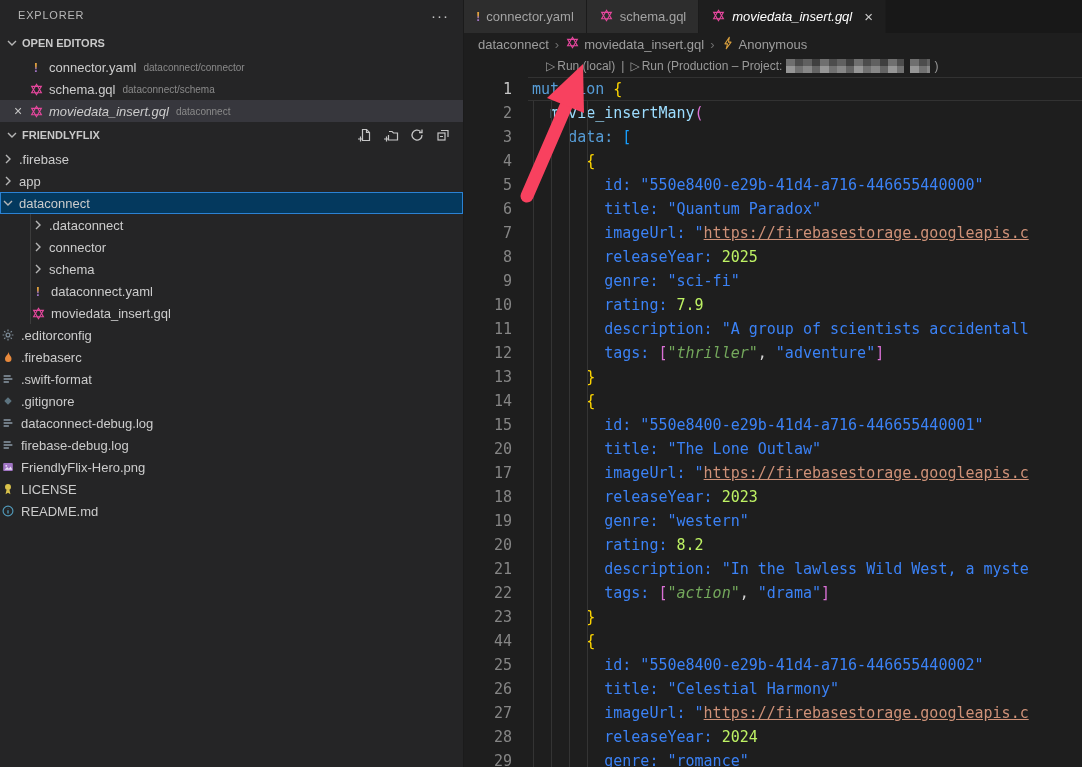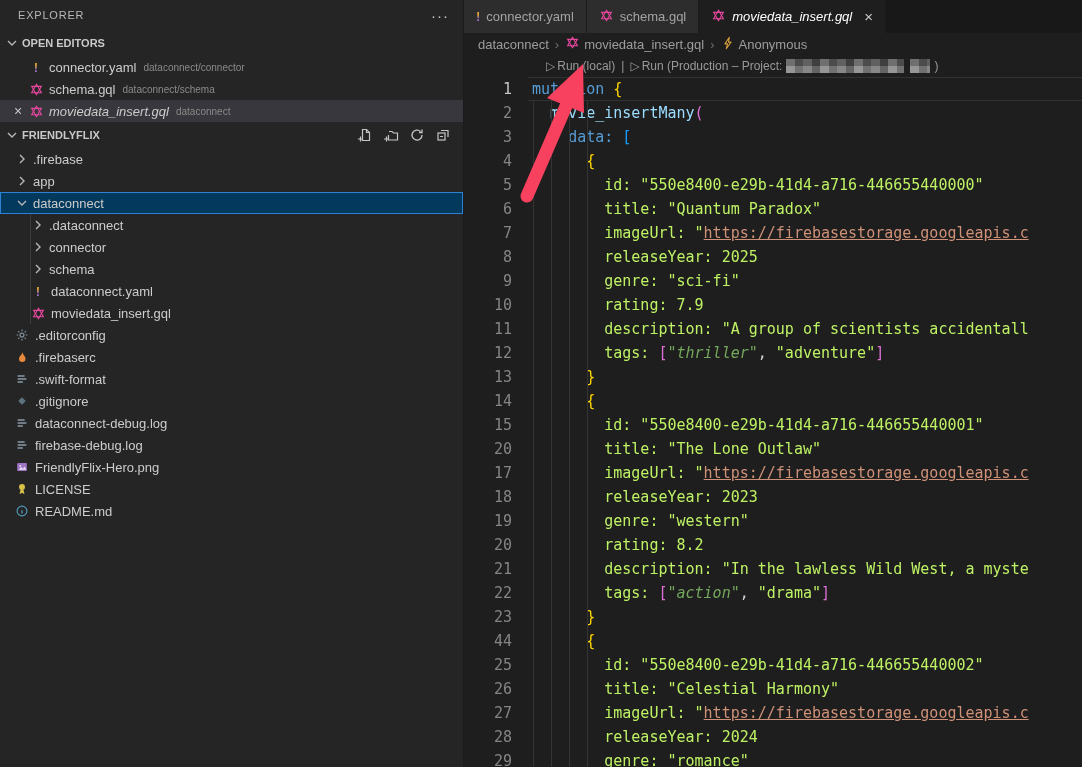--- a/index.html
+++ b/index.html
@@ -23,21 +23,21 @@
     white-space:nowrap; cursor:pointer; position:relative; }
   .row .close-slot { width:20px; flex:none; text-align:center; color:#c5c5c5; font-size:14px; }
   .row .ficon { width:16px; height:16px; flex:none; display:flex; align-items:center; justify-content:center; margin-right:5px; }
   .row .lbl { color:#cccccc; }
   .row .lbl.it { font-style:italic; }
   .row .desc { color:#8a8a8a; font-size:10px; margin-left:7px; }
   .row.sel-grey { background:#37373d; }
   .row.sel-blue { background:#04395e; outline:1px solid #2b82d4; outline-offset:-1px; }
   .oe-row { padding-left:28px; }
   .oe-row.has-close { padding-left:8px; }
-  .tree-row.d1 { padding-left:14px; }
+  .tree-row.d1 { }
   .tree-row.d2 { padding-left:30px; }
   .tree-row .chev { width:16px; height:16px; flex:none; display:flex; align-items:center; justify-content:center; margin-right:3px; }
   .bang { font-weight:bold; font-size:13px; background:linear-gradient(180deg,#e2a23e 42%,#a074c4 58%);
     -webkit-background-clip:text; background-clip:text; color:transparent; }
   .tree-guide { position:absolute; left:30px; top:354px; width:1px; height:110px; background:#3c3c3c; }
 
   
   .editor { width:618px; height:767px; background:#1e1e1e; position:relative; flex:none; overflow:hidden; }
   .tabbar { height:33px; background:#181818; display:flex; align-items:stretch; }
   .tab { display:flex; align-items:center; gap:6px; padding:0 12px; font-size:13px; color:#a3a3a3;
@@ -63,21 +63,21 @@
   .code-wrap { position:absolute; top:77px; left:0; right:0; bottom:0; display:flex;
     font-family:"DejaVu Sans Mono", monospace; font-size:15px; }
   .gutter { width:56px; flex:none; }
   .gutter .ln { height:24px; line-height:24px; text-align:right; padding-right:8px; color:#858585; cursor:pointer; }
   .gutter .ln.cur { color:#c6c6c6; }
   .lines { position:relative; flex:1; padding-left:12px; }
   .cline { height:24px; line-height:24px; white-space:pre; cursor:text; }
   .curline { position:absolute; left:8px; right:0; top:0; height:24px;
     border-top:1px solid #323232; border-bottom:1px solid #323232; pointer-events:none; }
   .iguide { position:absolute; top:24px; bottom:0; width:1px; background:#343434; pointer-events:none; }
-  .tk-kw{color:#569cd6} .tk-fn{color:#9cdcfe} .tk-st{color:#bef264}
+  .tk-kw{color:#569cd6} .tk-fn{color:#9cdcfe} .tk-st{color:#3b82f6}
   .tk-stu{color:#ce9178;text-decoration:underline} .tk-nu{color:#bef264}
   .tk-b1{color:#ffd700} .tk-b2{color:#da70d6} .tk-b3{color:#179fff}
   .tk-gi{color:#74a85c;font-style:italic} .tk-pl{color:#d4d4d4}
 
   .arrow-overlay { position:absolute; inset:0; pointer-events:none; z-index:50; }
 </style>
 </head>
 <body>
 
 <div class="app">

